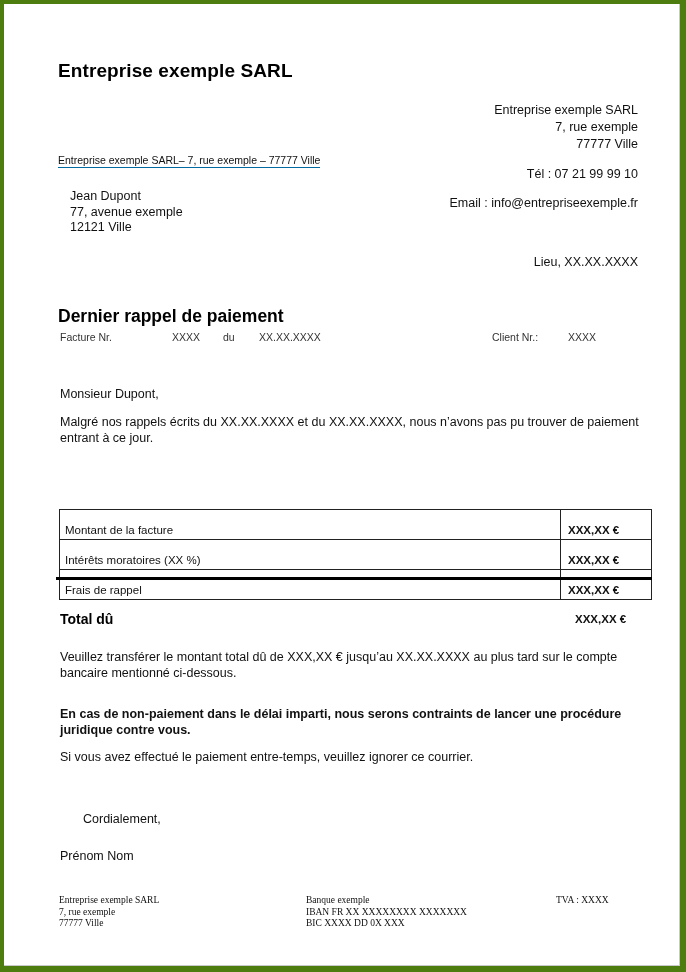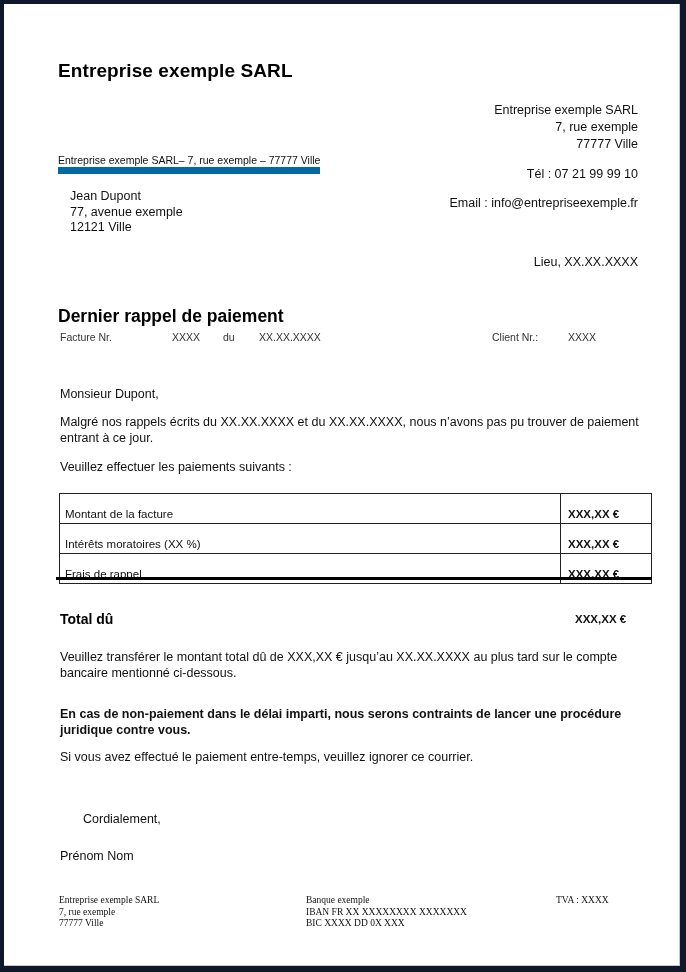--- a/index.html
+++ b/index.html
@@ -12,21 +12,21 @@
     width: 686px;
     height: 972px;
     overflow: hidden;
     font-family: "Liberation Sans", sans-serif;
   }
   #page-frame {
     position: absolute;
     left: 0; top: 0;
     width: 686px;
     height: 972px;
-    background: #0f172a;
+    background: #4d7c0f;
     box-sizing: border-box;
   }
   #page {
     position: absolute;
     left: 4px;
     top: 4px;
     width: 676px;
     height: 962px;
     background: #ffffff;
     box-sizing: border-box;
@@ -67,21 +67,21 @@
     height: 12px;
   }
 
   
   .sender-line {
     position: absolute;
     left: 54px;
     top: 150px;
     font-size: 10.5px;
     color: #111;
-    border-bottom: 7px solid #0369a1;
+    border-bottom: 1px solid #0369a1;
     padding-bottom: 1px;
     white-space: nowrap;
   }
   .recipient {
     position: absolute;
     left: 66px;
     top: 185px;
     font-size: 12.5px;
     color: #111;
     line-height: 15.5px;
@@ -134,21 +134,21 @@
   .p-intro      { top: 410px; }
   .p-request    { top: 455px; }
   .p-transfer   { top: 645px; }
   .p-warning    { top: 702px; font-weight: bold; }
   .p-ignore     { top: 745px; }
 
   
   .amt-table {
     position: absolute;
     left: 55px;
-    top: 489px;
+    top: 505px;
     width: 593px;
     border-collapse: collapse;
     font-size: 11.5px;
     color: #111;
     table-layout: fixed;
   }
   .amt-table td {
     border: 1px solid #222;
     height: 26px;
     vertical-align: bottom;
@@ -255,21 +255,20 @@
         <span class="m-label1">Facture Nr.</span>
         <span class="m-val1">XXXX</span>
         <span class="m-du">du</span>
         <span class="m-val2">XX.XX.XXXX</span>
         <span class="m-label2">Client Nr.:</span>
         <span class="m-val3">XXXX</span>
       </div>
 
       <div class="body-text p-intro">Malgré nos rappels écrits du XX.XX.XXXX et du XX.XX.XXXX, nous n’avons pas pu trouver de paiement entrant à ce jour.</div>
       <div class="body-text p-salutation">Monsieur Dupont,</div>
-      <div class="body-text p-request">Veuillez effectuer les paiements suivants :</div>
 
       <table class="amt-table">
         <tbody>
           <tr>
             <td class="label">Montant de la facture</td>
             <td class="amount">XXX,XX €</td>
           </tr>
           <tr>
             <td class="label">Intérêts moratoires (XX %)</td>
             <td class="amount">XXX,XX €</td>

